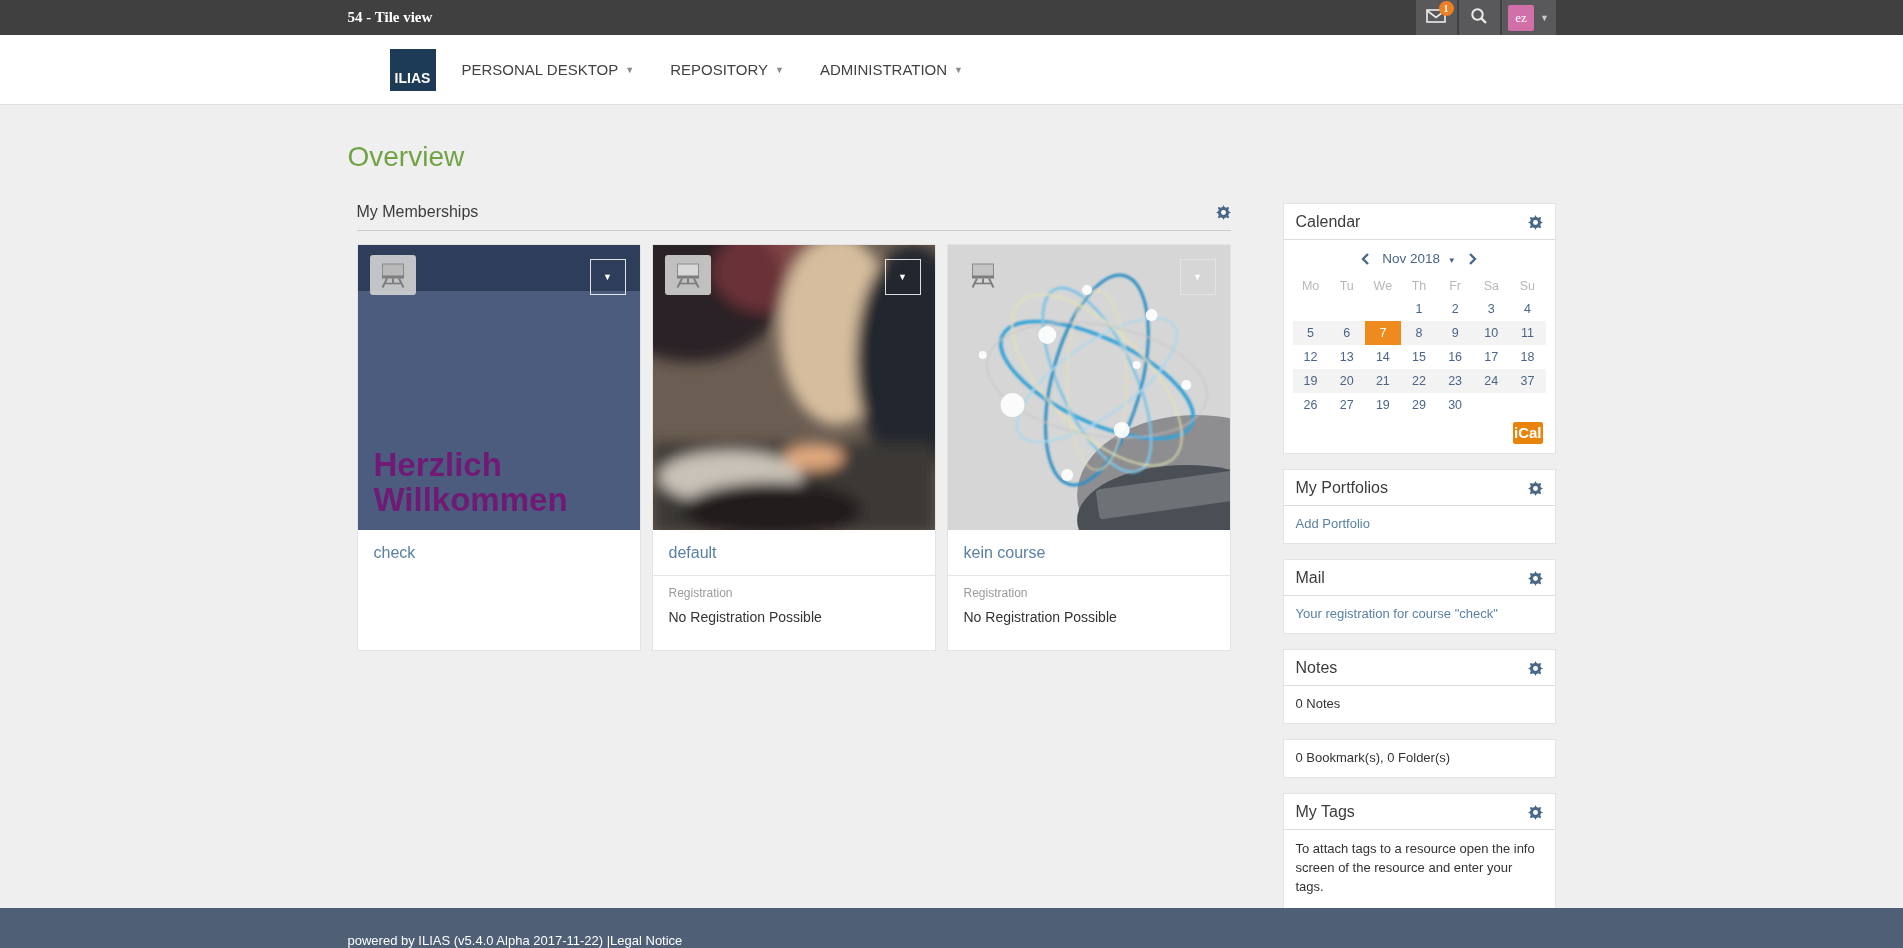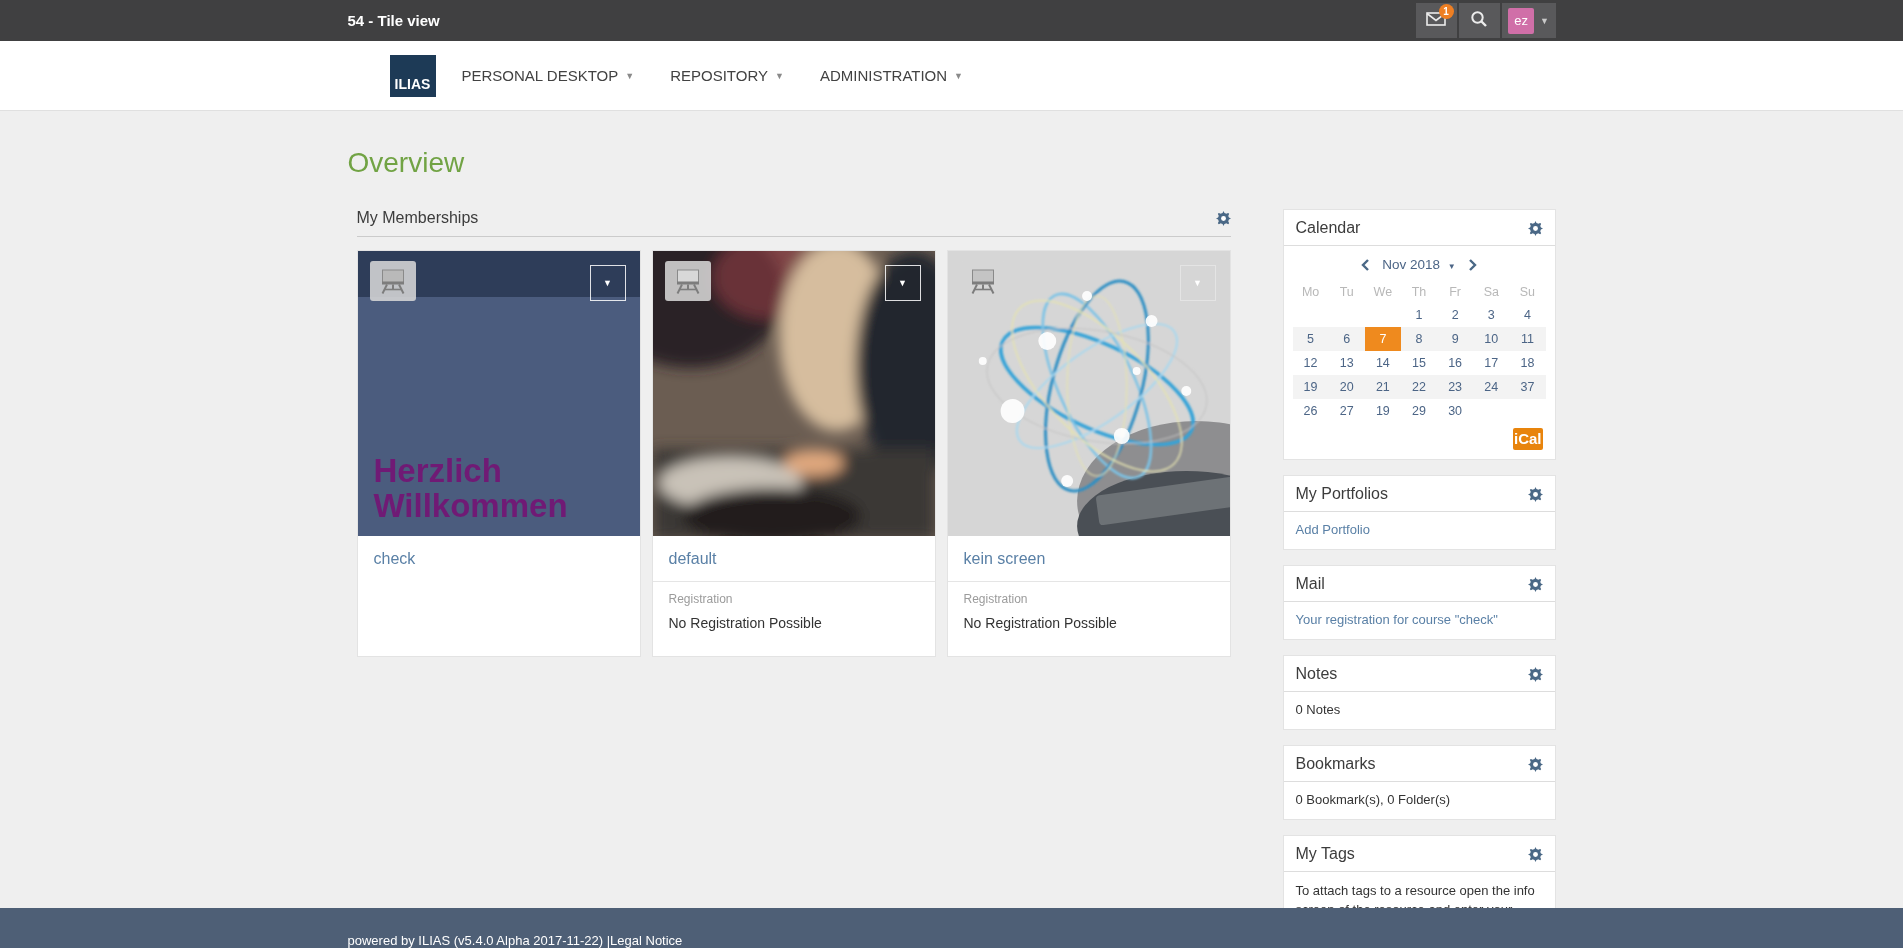--- a/index.html
+++ b/index.html
@@ -7,21 +7,21 @@
   body {
     font-family: "Liberation Sans", sans-serif;
     background:#efefef;
     position:relative;
     overflow:hidden;
     color:#333;
   }
   .container { width:1208px; margin:0 auto; position:relative; }
 
   
-  .topbar { height:41px; background:#404041; }
+  .topbar { height:35px; background:#404041;font-family:Liberation Serif, serif; }
   .topbar .container { height:100%; display:flex; align-items:center; justify-content:space-between; }
   .topbar-title { color:#fff; font-weight:bold; font-size:15px; }
   .topbar-right { display:flex; height:35px; }
   .tb-btn { width:41px; height:35px; background:#59595b; margin-left:2px;
             display:flex; align-items:center; justify-content:center; position:relative; cursor:pointer; }
   .tb-btn.user { width:54px; }
   .badge { position:absolute; top:1px; right:3px; width:15px; height:15px; border-radius:50%;
            background:#ee7f23; color:#fff; font-size:10px; font-weight:bold;
            line-height:15px; text-align:center; }
   .avatar { width:26px; height:26px; background:#d06fa8; color:#fff; font-size:13px;
@@ -282,21 +282,21 @@
                     <line x1="21" y1="16.5" x2="25.5" y2="25.5" stroke="#7d7d7d" stroke-width="2"></line>
                     <line x1="15" y1="16.5" x2="15" y2="22" stroke="#7d7d7d" stroke-width="2"></line>
                     <line x1="7" y1="21.5" x2="23" y2="21.5" stroke="#7d7d7d" stroke-width="1.6"></line>
                   </svg>
               </div>
               <div class="tile-dd" style="border-color:rgba(230,230,230,0.9);">
                   <span>▼</span>
                 </div>
             </div>
             <div class="tile-caption">
-              <a class="tile-title">kein screen</a>
+              <a class="tile-title">kein course</a>
               <div class="reg-divider"></div>
               <div class="reg-label">Registration</div>
               <div class="reg-value">No Registration Possible</div>
             </div>
           </div>
 
         </div>
       </div>
 
       <div class="sidebar">
@@ -429,29 +429,20 @@
                   <circle cx="8" cy="8" r="2.6" fill="#fff"></circle>
                 </svg>
             </span>
           </div>
           <div class="widget-body">
             <span>0 Notes</span>
           </div>
         </div>
 
         <div class="widget">
-          <div class="widget-header">
-            <span class="widget-title">Bookmarks</span>
-            <span class="gear">
-              <svg width="15" height="15" viewBox="0 0 16 16">
-                  <path d="M8 0l1 2.2a6 6 0 0 1 1.8.75L13 2l1 1-.95 2.2c.33.55.6 1.15.75 1.8L16 8l-2.2 1a6 6 0 0 1-.75 1.8L14 13l-1 1-2.2-.95a6 6 0 0 1-1.8.75L8 16l-1-2.2a6 6 0 0 1-1.8-.75L3 14l-1-1 .95-2.2A6 6 0 0 1 2.2 9L0 8l2.2-1c.15-.65.42-1.25.75-1.8L2 3l1-1 2.2.95A6 6 0 0 1 7 2.2z" fill="#4a6886"></path>
-                  <circle cx="8" cy="8" r="2.6" fill="#fff"></circle>
-                </svg>
-            </span>
-          </div>
           <div class="widget-body">
             <span>0 Bookmark(s), 0 Folder(s)</span>
           </div>
         </div>
 
         <div class="widget">
           <div class="widget-header">
             <span class="widget-title">My Tags</span>
             <span class="gear">
               <svg width="15" height="15" viewBox="0 0 16 16">

